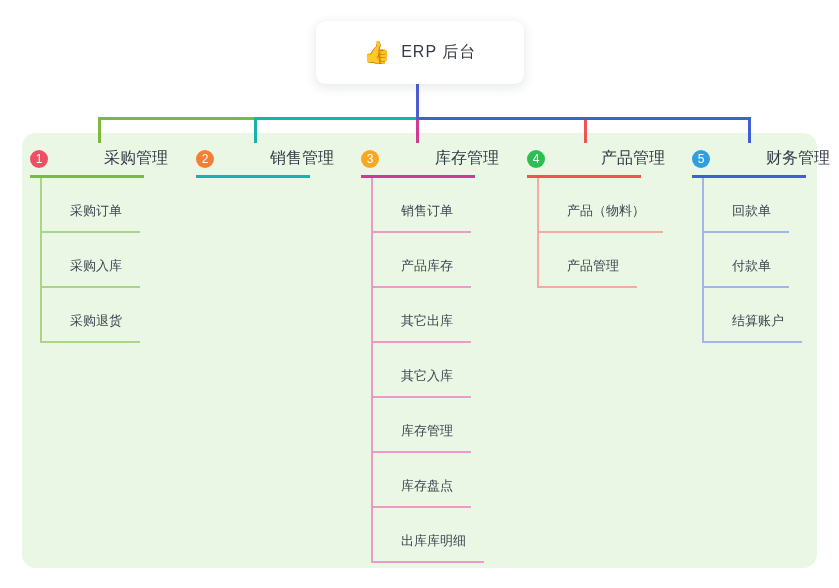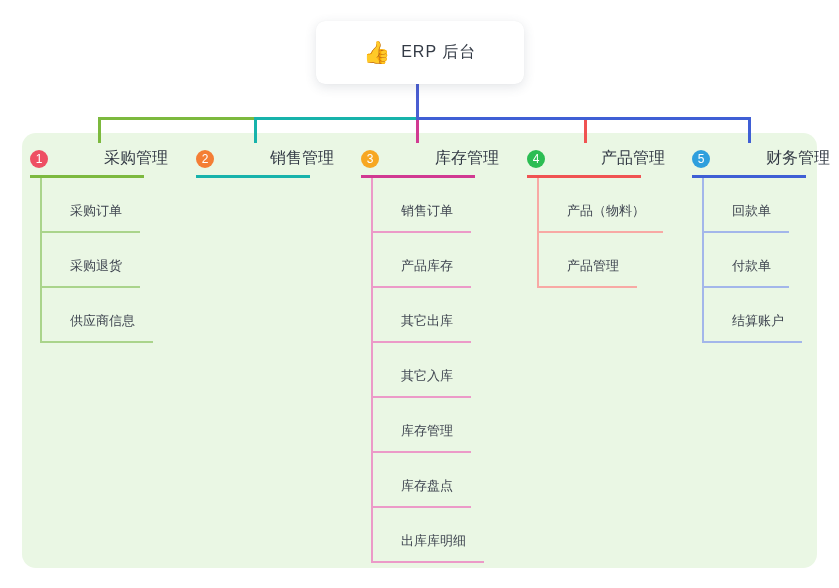--- a/index.html
+++ b/index.html
@@ -80,28 +80,28 @@
   <div class="branch" style="left: 30px; --line: #7cb93e; --badge: #ee4f63; --child-line: #aad48b;">
     <div class="branch-title">
       <span class="badge">1</span>
       <span class="branch-label">采购管理</span>
     </div>
     <div class="children">
   <div class="child">
     <span class="child-label">采购订单</span>
   </div>
 
+  <div class="child">
+    <span class="child-label">采购入库</span>
+  </div>
 
   <div class="child">
     <span class="child-label">采购退货</span>
   </div>
 
-  <div class="child">
-    <span class="child-label">供应商信息</span>
-  </div>
 </div>
   </div>
 
   <div class="branch" style="left: 196px; --line: #17b3ab; --badge: #f47e35; --child-line: #85d6d0;">
     <div class="branch-title">
       <span class="badge">2</span>
       <span class="branch-label">销售管理</span>
     </div>
   </div>
 

